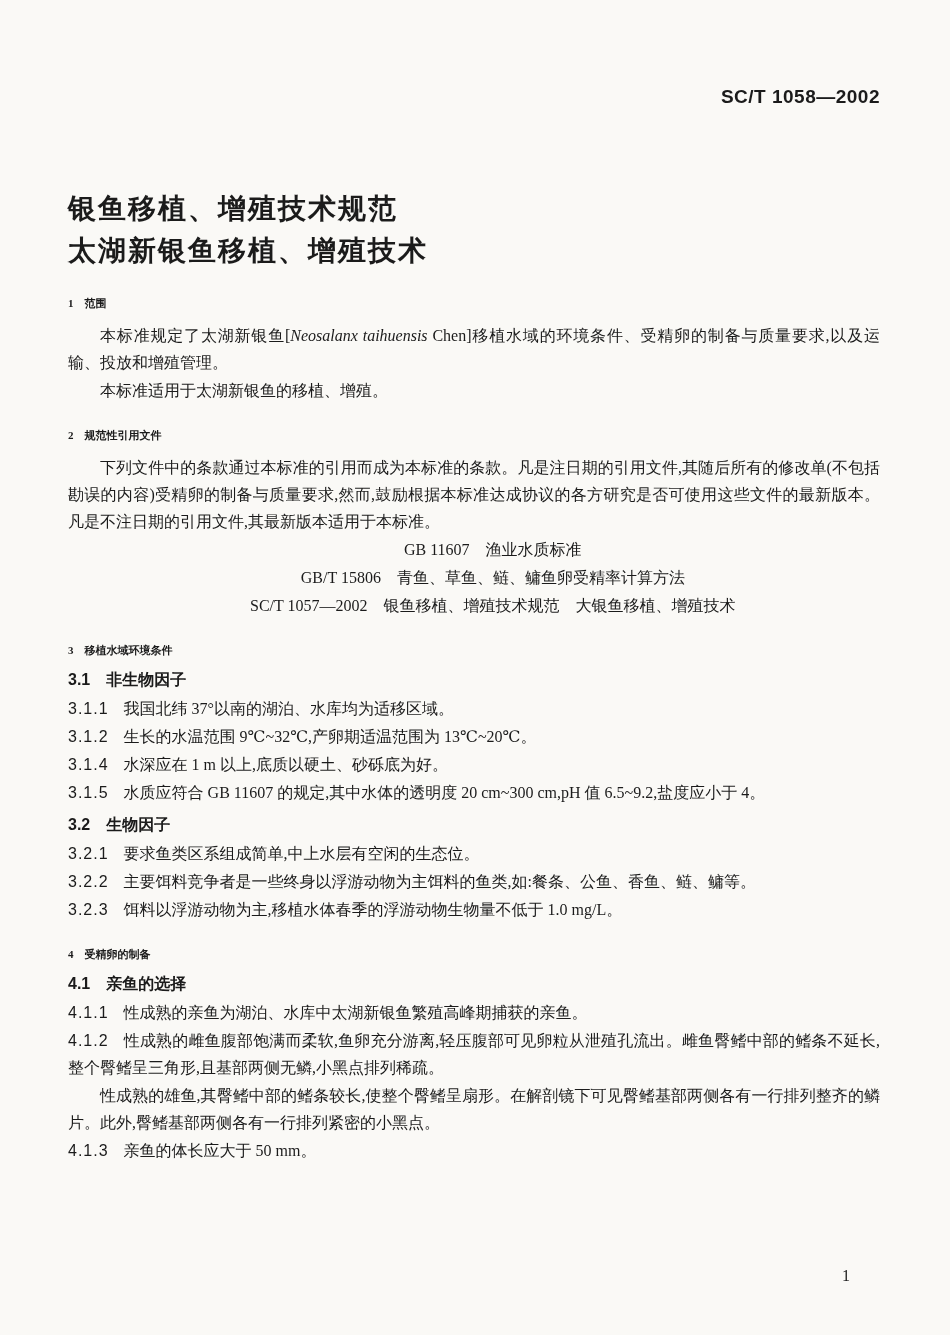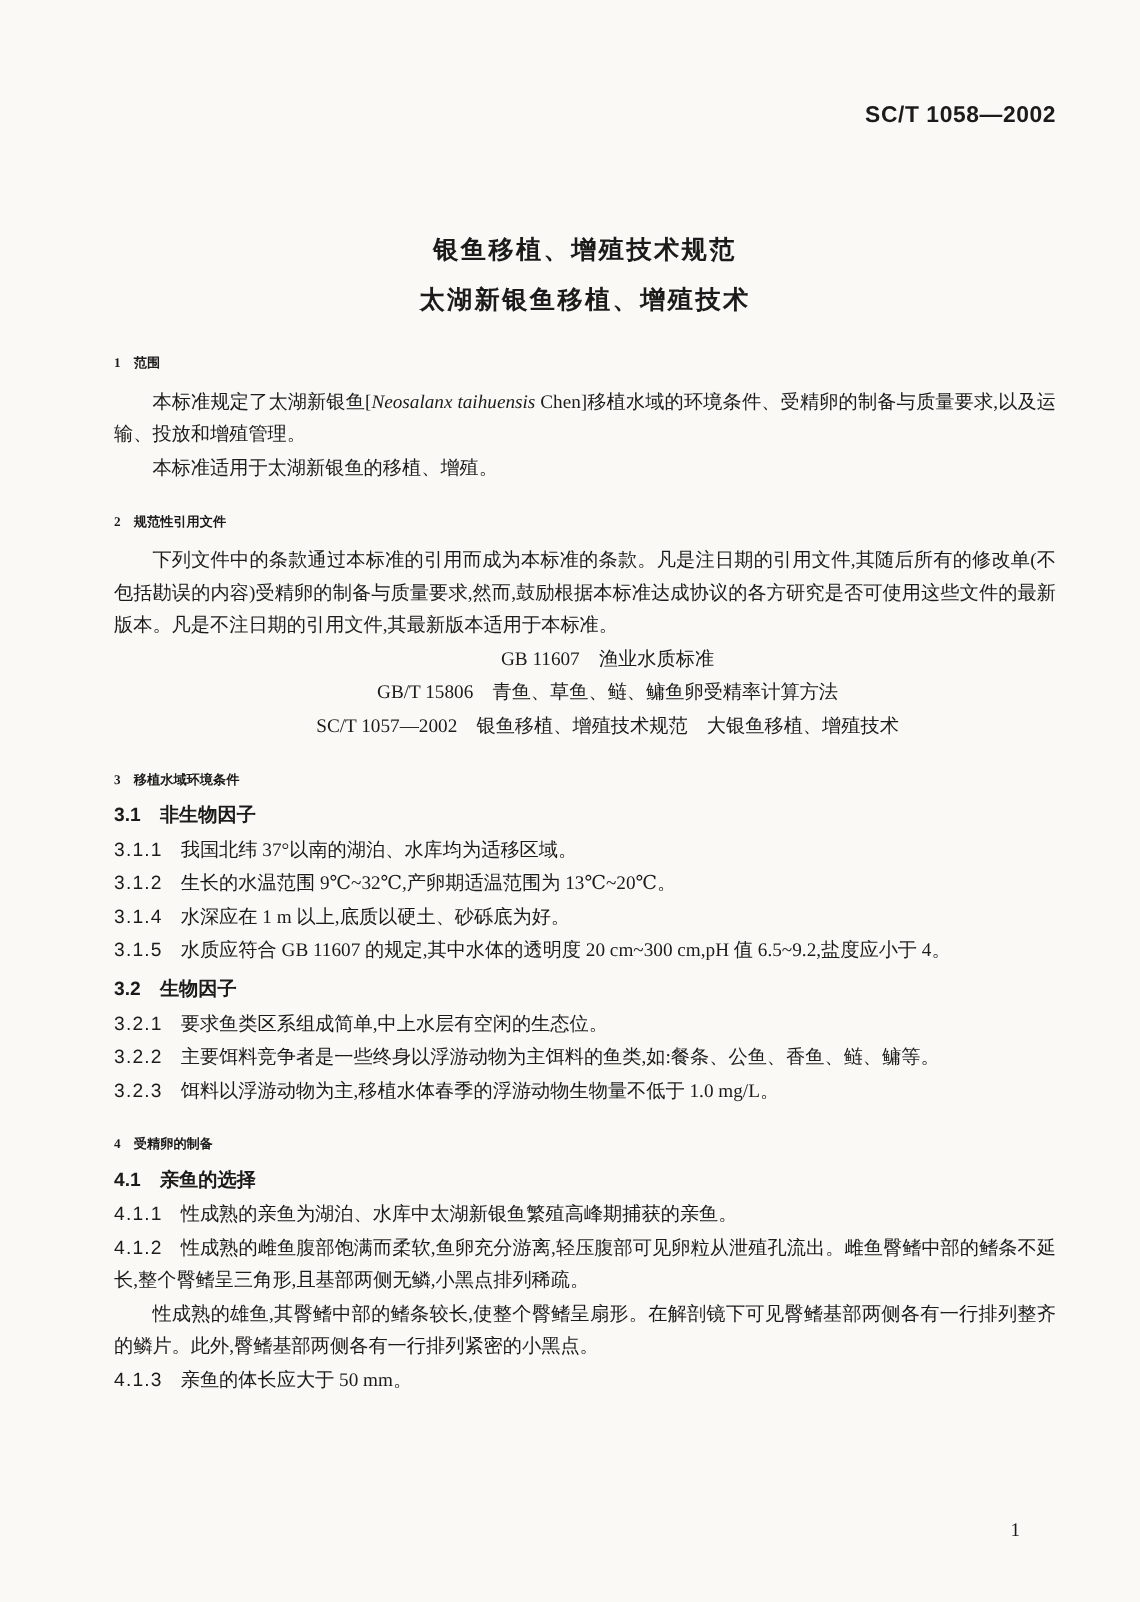--- a/index.html
+++ b/index.html
@@ -7,36 +7,36 @@
   body {
     width: 950px; height: 1335px;
     background: #faf9f6;
     color: #1b1b1b;
     font-family: "Liberation Serif", "DejaVu Serif", serif;
     position: relative;
     overflow: hidden;
   }
   .page {
     position: absolute; inset: 0;
-    padding: 86px 70px 0 95px;
+    padding: 86px 70px 0 68px;
   }
   .doc-header {
     text-align: right;
     font-family: "Liberation Sans", "DejaVu Sans", sans-serif;
     font-weight: 700;
     font-size: 19px;
     letter-spacing: 0.5px;
     height: 22px;
   }
   .doc-title {
-    text-align: center;
+    text-align: left;
     margin-top: 80px;
     font-family: "Liberation Sans", "DejaVu Sans", sans-serif;
     font-weight: 700;
-    font-size: 21px;
+    font-size: 28px;
     line-height: 42px;
     letter-spacing: 2px;
   }
   .sec-h {
     font-family: Liberation Serif, serif;
     font-weight: 700;
     font-size: 11px;
     line-height: 22px;
     margin: 20px 0 8px 0;
   }

